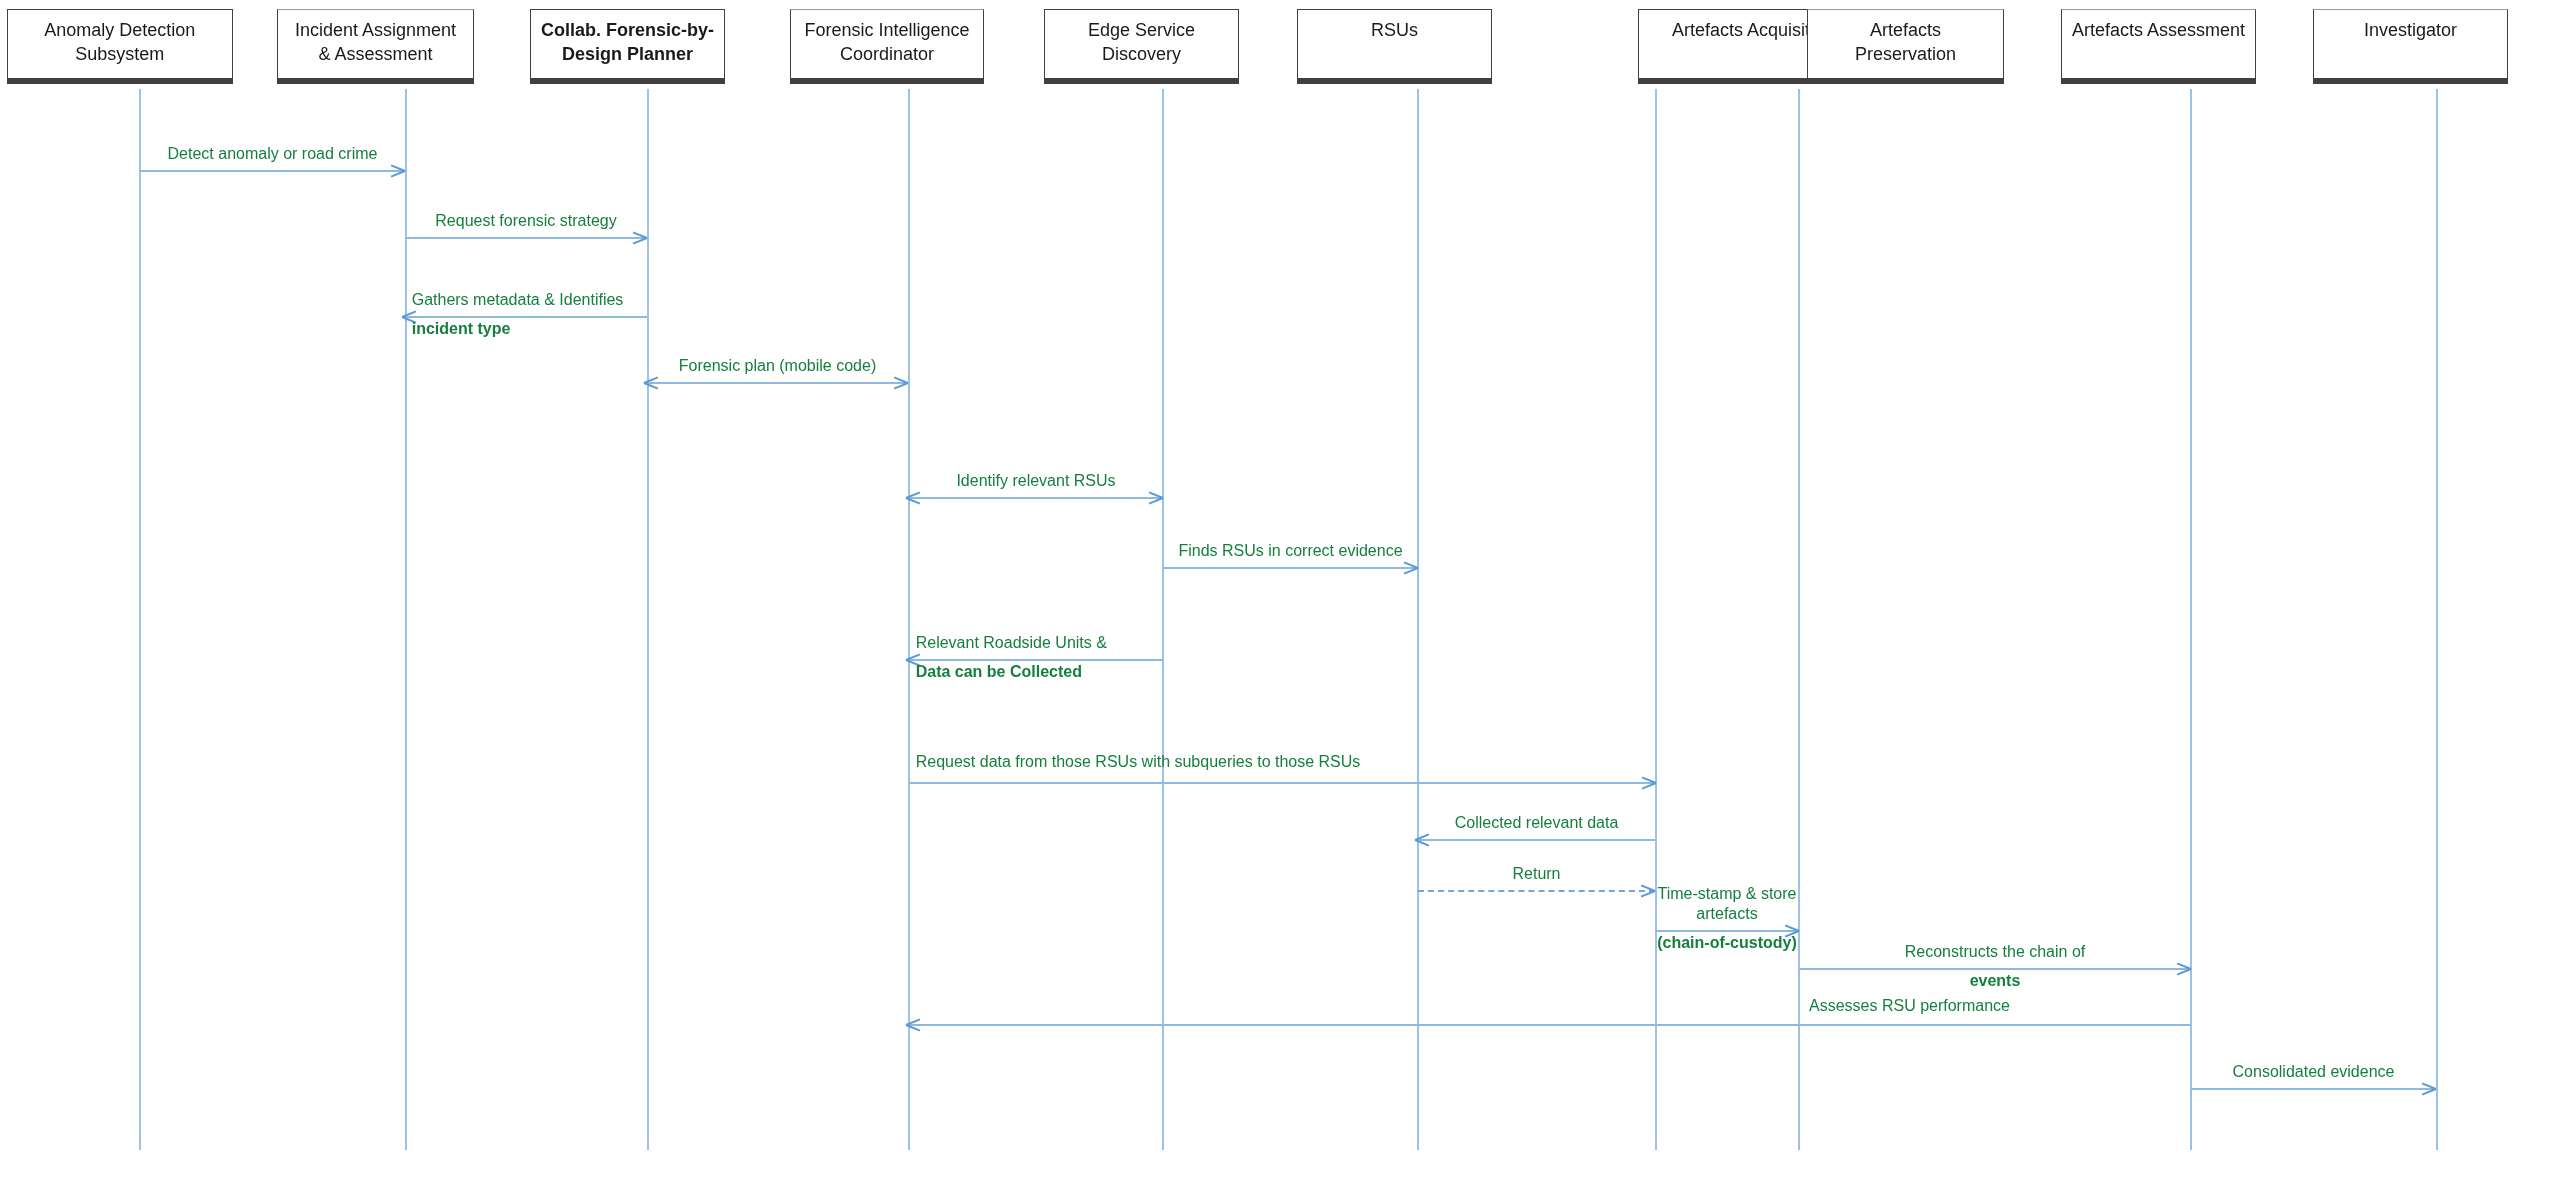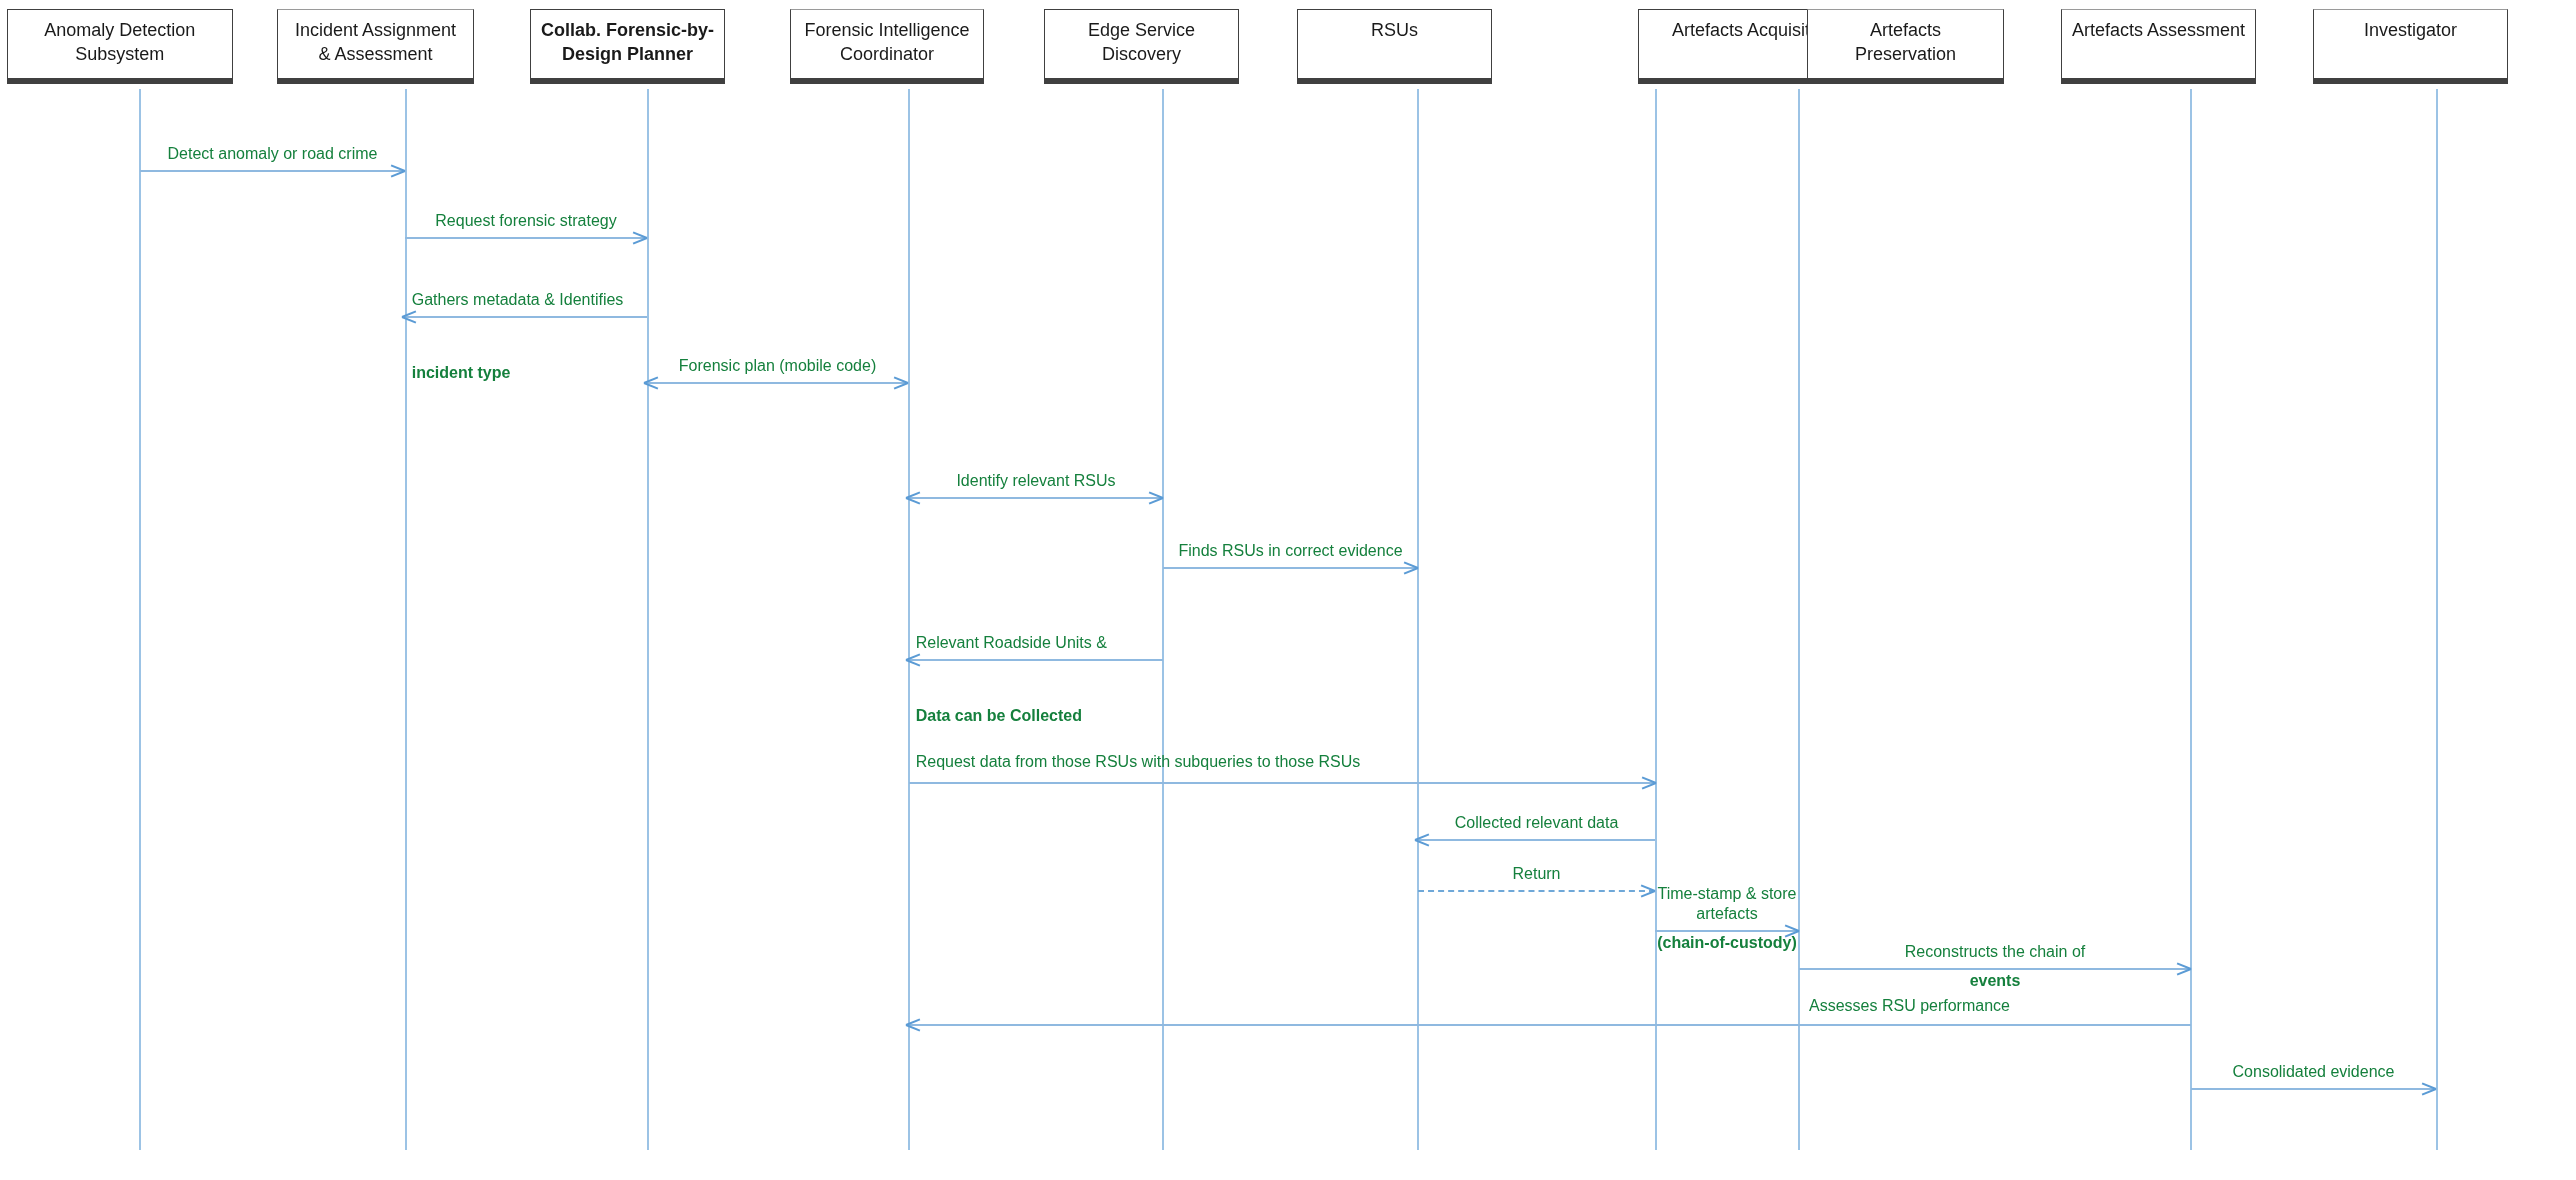--- a/index.html
+++ b/index.html
@@ -95,21 +95,21 @@
     right: 0;
     text-align: center;
     font-size: 16px;
     color: #15803d;
     line-height: 1.26;
     white-space: pre-line;
   }
   .msg .label.above { bottom: 5.4px; }
   .msg .label.split-1 { bottom: 5.4px; }
   .msg .label.split-2 { top: 2.7px; font-weight: bold; }
-  .msg .label.left    { text-align: left; padding-left: 6.7px; margin-top: 44px; }
+  .msg .label.left    { text-align: left; padding-left: 6.7px; }
   .msg .label.nowrap  { white-space: nowrap; }
 </style>
 </head>
 <body>
 
 <div id="canvas">
     <div class="lifeline-head" style="left: 6.7px; top: 8.7px; width: 226px; height: 75px;">
       <span class="head-label" style="white-space: pre-line;">Anomaly Detection
 Subsystem</span>
     </div>

